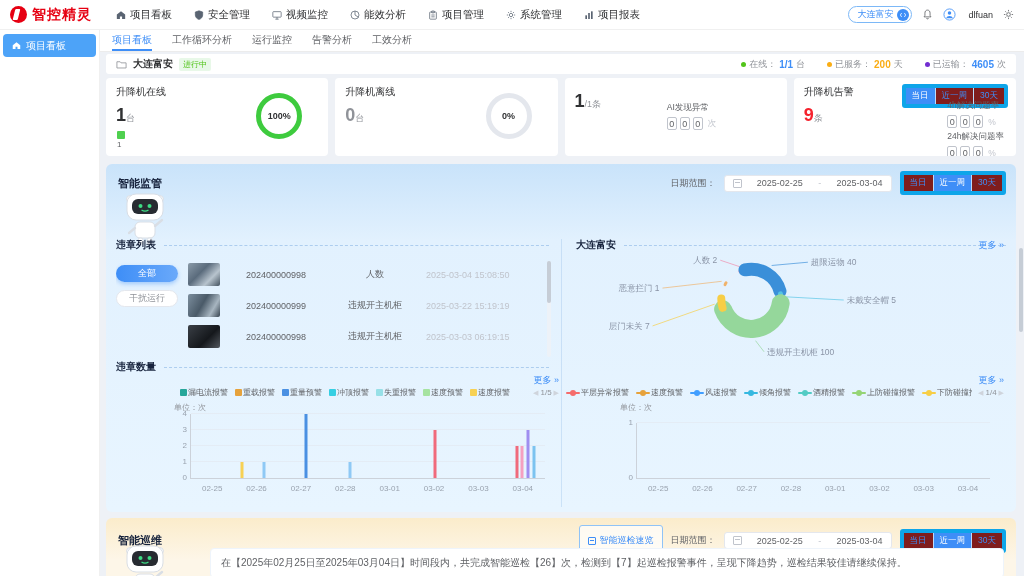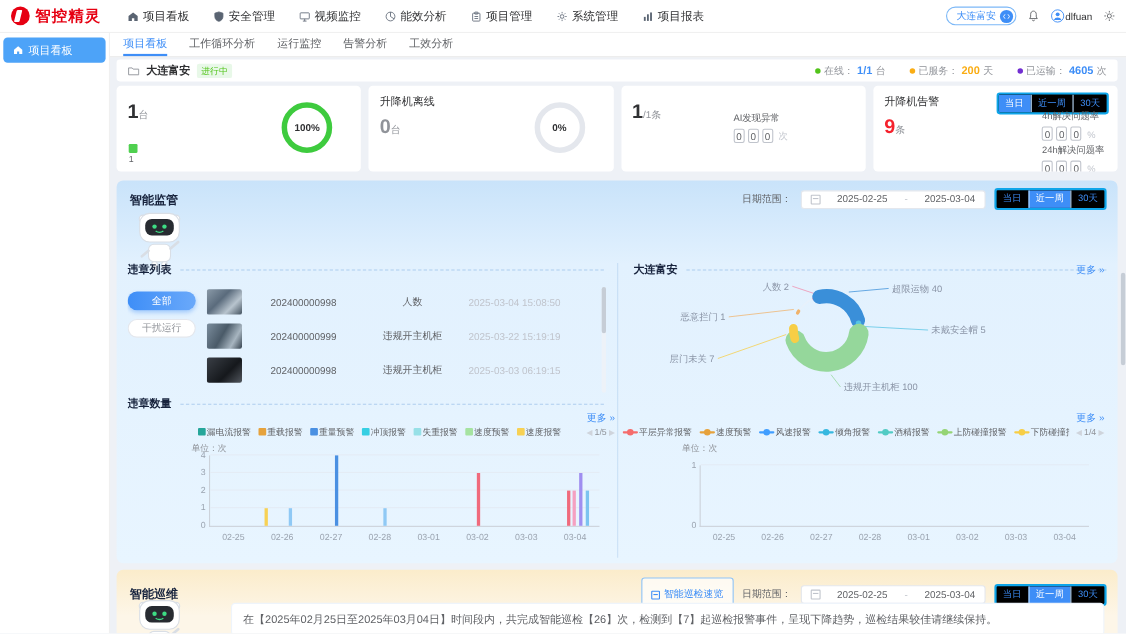--- a/index.html
+++ b/index.html
@@ -12,21 +12,21 @@
   .logo{display:flex;align-items:center;gap:5px;width:100px;padding-left:10px}
   .logo-badge{width:17px;height:17px;border-radius:50%;background:#e60012;position:relative;flex:none}
   .logo-badge::after{content:"";position:absolute;left:4px;top:3px;width:5px;height:11px;background:#fff;transform:skewX(-14deg);border-radius:1px}
   .logo-text{font-size:14px;font-weight:bold;color:#e60012;letter-spacing:1px;white-space:nowrap}
   .nav{display:flex;align-items:center;gap:22px;margin-left:16px}
   .nav-item{display:flex;align-items:center;gap:4px;font-size:10.5px;color:#303133;cursor:pointer;white-space:nowrap}
   .nav-item svg{width:10px;height:10px}
   .top-right{margin-left:auto;display:flex;align-items:center;gap:10px;padding-right:10px}
   .org-pill{display:flex;align-items:center;gap:4px;border:1px solid #7cb8f7;border-radius:10px;padding:1px 2px 1px 8px;color:#3e8ef7;font-size:9px}
   .org-circ{width:12px;height:12px;border-radius:50%;background:#3e8ef7;display:flex;align-items:center;justify-content:center}
-  .user{display:flex;align-items:center;gap:0;font-size:9px;color:#303133}
+  .user{display:flex;align-items:center;gap:12px;font-size:9px;color:#303133}
 
   
   .sidebar{position:absolute;top:30px;left:0;bottom:0;width:100px;background:#fff;border-right:1px solid #f0f0f0;z-index:10}
   .side-item{margin:4px 3px;height:23px;background:#4da3f8;border-radius:4px;display:flex;align-items:center;gap:5px;padding-left:9px;color:#fff;font-size:10px;cursor:pointer}
   .side-item svg{width:9px;height:9px}
   .tabbar{position:absolute;top:30px;left:100px;right:0;height:22px;background:#fff;display:flex;align-items:stretch;gap:20px;padding:0 12px;border-bottom:1px solid #ececec;z-index:10}
   .tab{font-size:10px;color:#606266;display:flex;align-items:center;cursor:pointer;border-bottom:2px solid transparent}
   .tab.active{color:#3e8ef7;border-bottom-color:#3e8ef7}
 
   
@@ -49,21 +49,21 @@
   .ring{position:absolute;right:26px;top:15px;width:46px;height:46px;border-radius:50%;border:5px solid #3ecb3e;display:flex;align-items:center;justify-content:center;font-size:9px;font-weight:bold;color:#303133}
   .ring.gray{border-color:#e4e7ed}
   .mini-leg{position:absolute;left:11px;bottom:7px;font-size:8px;color:#606266;text-align:left}
   .mini-leg .sq{width:8px;height:8px;background:#4fd04f;border-radius:1px;margin-bottom:1px}
   .digit-block{font-size:8.5px;color:#606266}
   .digit-row{display:flex;gap:3px;align-items:center;margin-top:3px}
   .digit{width:10px;height:13px;border:1px solid #c0c4cc;border-radius:2px;display:flex;align-items:center;justify-content:center;font-size:9px;color:#606266;background:#fff}
   .digit-unit{color:#c0c4cc;font-size:8.5px;margin-left:2px}
   .card .side-block{position:absolute;left:46%;top:24px}
   .card .right-block{position:absolute;right:12px;top:24px}
-  .range-group{display:inline-flex;border:2px solid #0ea5e9;border-radius:3px;overflow:hidden;background:#000000;flex:none}
+  .range-group{display:inline-flex;border:4px solid #0ea5e9;border-radius:3px;overflow:hidden;background:#7f1d1d;flex:none}
   .range-btn{font-size:8.5px;color:#3e8ef7;padding:2px 6px;cursor:pointer;border-left:1px solid #bcdcfb;white-space:nowrap}
   .range-btn:first-child{border-left:none}
   .range-btn.active{background:#3e8ef7;color:#fff}
   .card .range-group{position:absolute;right:8px;top:6px}
 
   
   .section{margin:0 2px;border-radius:6px;position:relative}
   .sup{height:348px;background:linear-gradient(180deg,#c9e3fa 0%,#e2f1fe 22%,#e8f5ff 100%)}
   .insp{height:70px;margin-top:6px;background:linear-gradient(180deg,#fbeccb 0%,#fdf6e8 60%)}
   .sec-head{position:absolute;top:7px;left:12px;right:10px;display:flex;align-items:center;gap:8px}
@@ -277,20 +277,21 @@
      <span class="dot" style="background:#722ed1"></span>
      <span>已运输：</span>
             <b style="color:#3e8ef7">4605</b>
             <span>次</span>
    </span>
         </div>
     </div>
 
     <div class="cards">
       <div class="card">
+        <div class="card-title">升降机在线</div>
         <div class="big"><span>1</span><small>台</small></div>
         <div class="ring">
             <span>100%</span>
           </div>
         <div class="mini-leg"><div class="sq"></div><span>1</span></div>
       </div>
       <div class="card">
         <div class="card-title">升降机离线</div>
         <div class="big" style="color:#909399"><span>0</span><small>台</small></div>
         <div class="ring gray">

